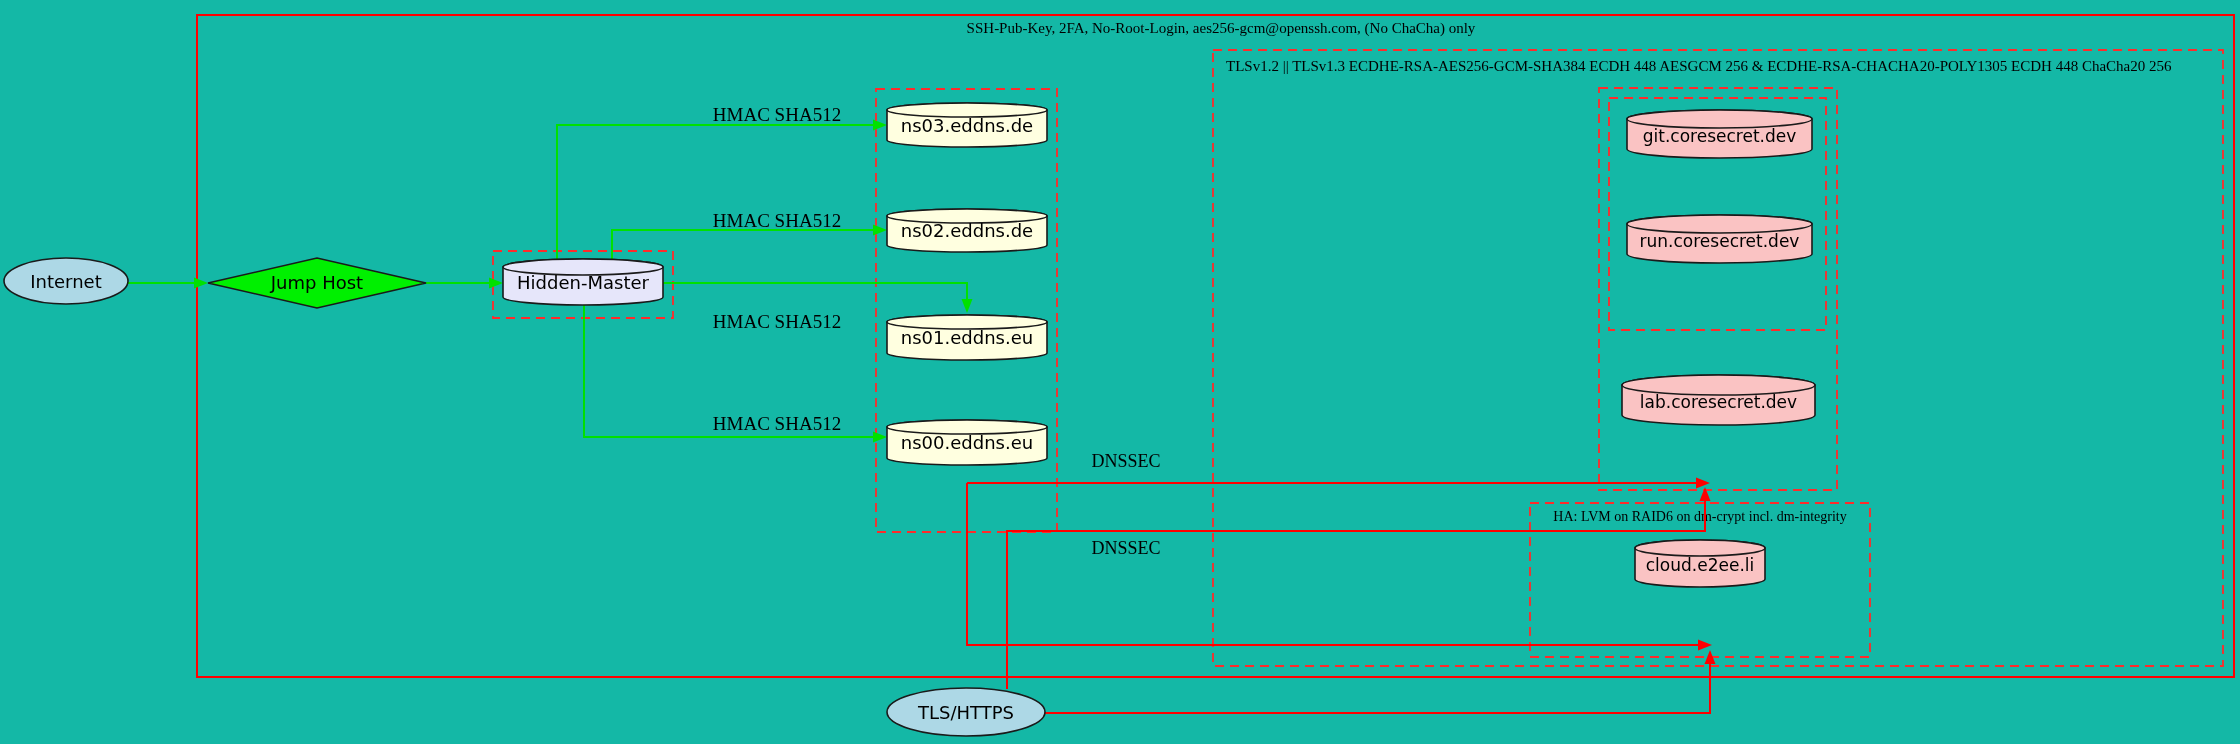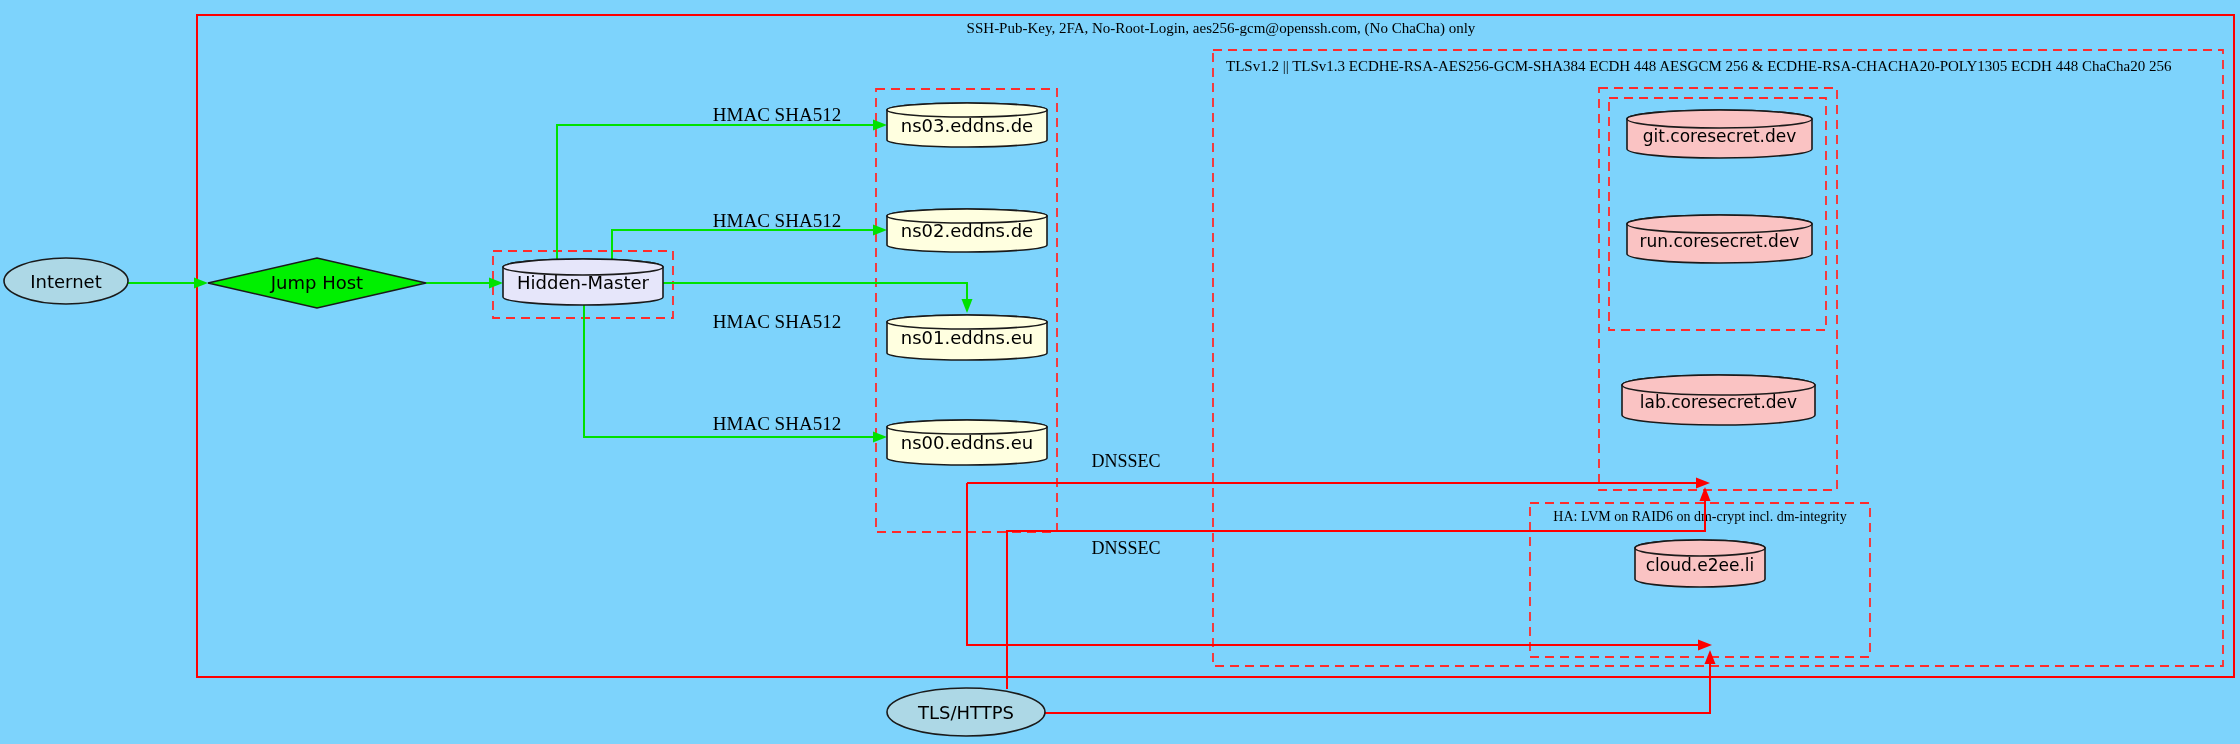--- a/index.html
+++ b/index.html
@@ -1,16 +1,16 @@
 <!DOCTYPE html>
 <html><head>
 <meta charset="utf-8">
 <style>
   html,body{margin:0;padding:0;background:#ffffff;}
-  .stage{position:relative;width:2240px;height:744px;background:#7dd3fc;overflow:hidden;}
+  .stage{position:relative;width:2240px;height:744px;background:#14b8a6;overflow:hidden;}
   svg{display:block;}
   text{fill:#000000;}
   .node-label{font-family:"DejaVu Sans","Liberation Sans",sans-serif;font-size:18px;}
   .node-label-sm{font-family:"DejaVu Sans","Liberation Sans",sans-serif;font-size:17px;}
   .edge-label{font-family:"Liberation Serif","DejaVu Serif",serif;font-size:19px;}
   .edge-label-sm{font-family:"Liberation Serif","DejaVu Serif",serif;font-size:18px;}
   .cluster-label{font-family:"Liberation Serif","DejaVu Serif",serif;font-size:15px;}
   .cluster-label-sm{font-family:"Liberation Serif","DejaVu Serif",serif;font-size:14px;}
   .anchor-mid{text-anchor:middle;}
   .anchor-start{text-anchor:start;}

